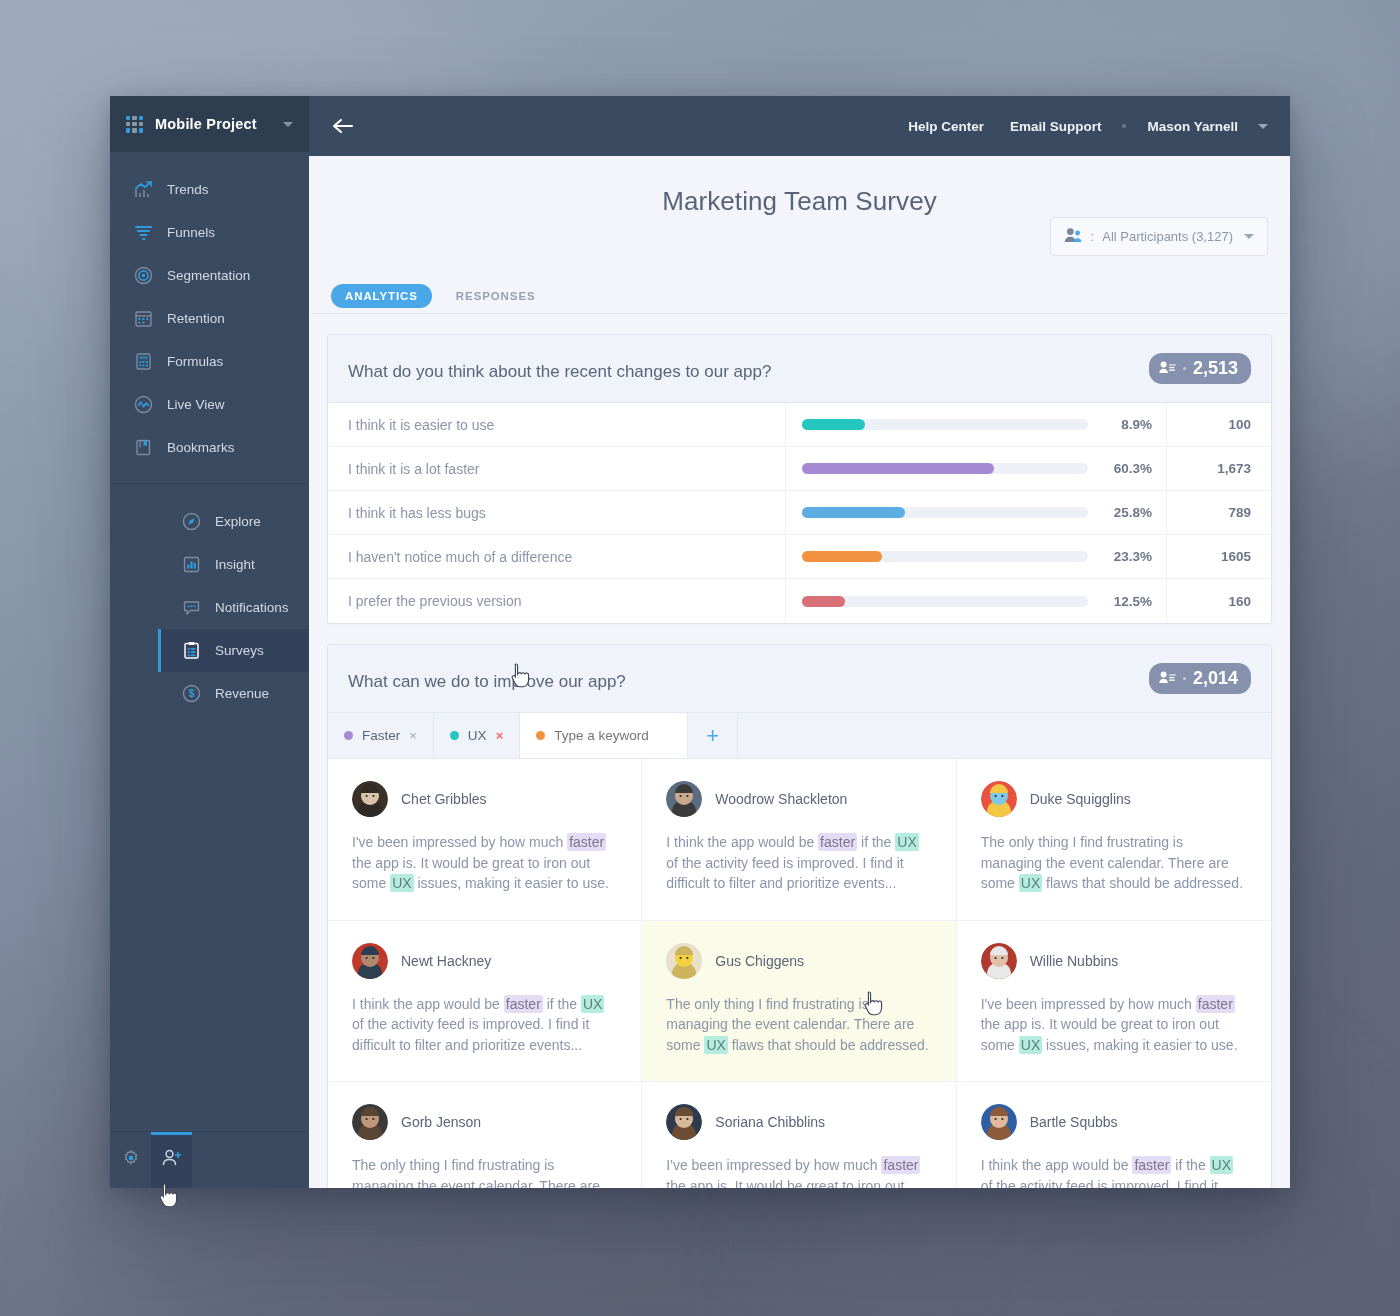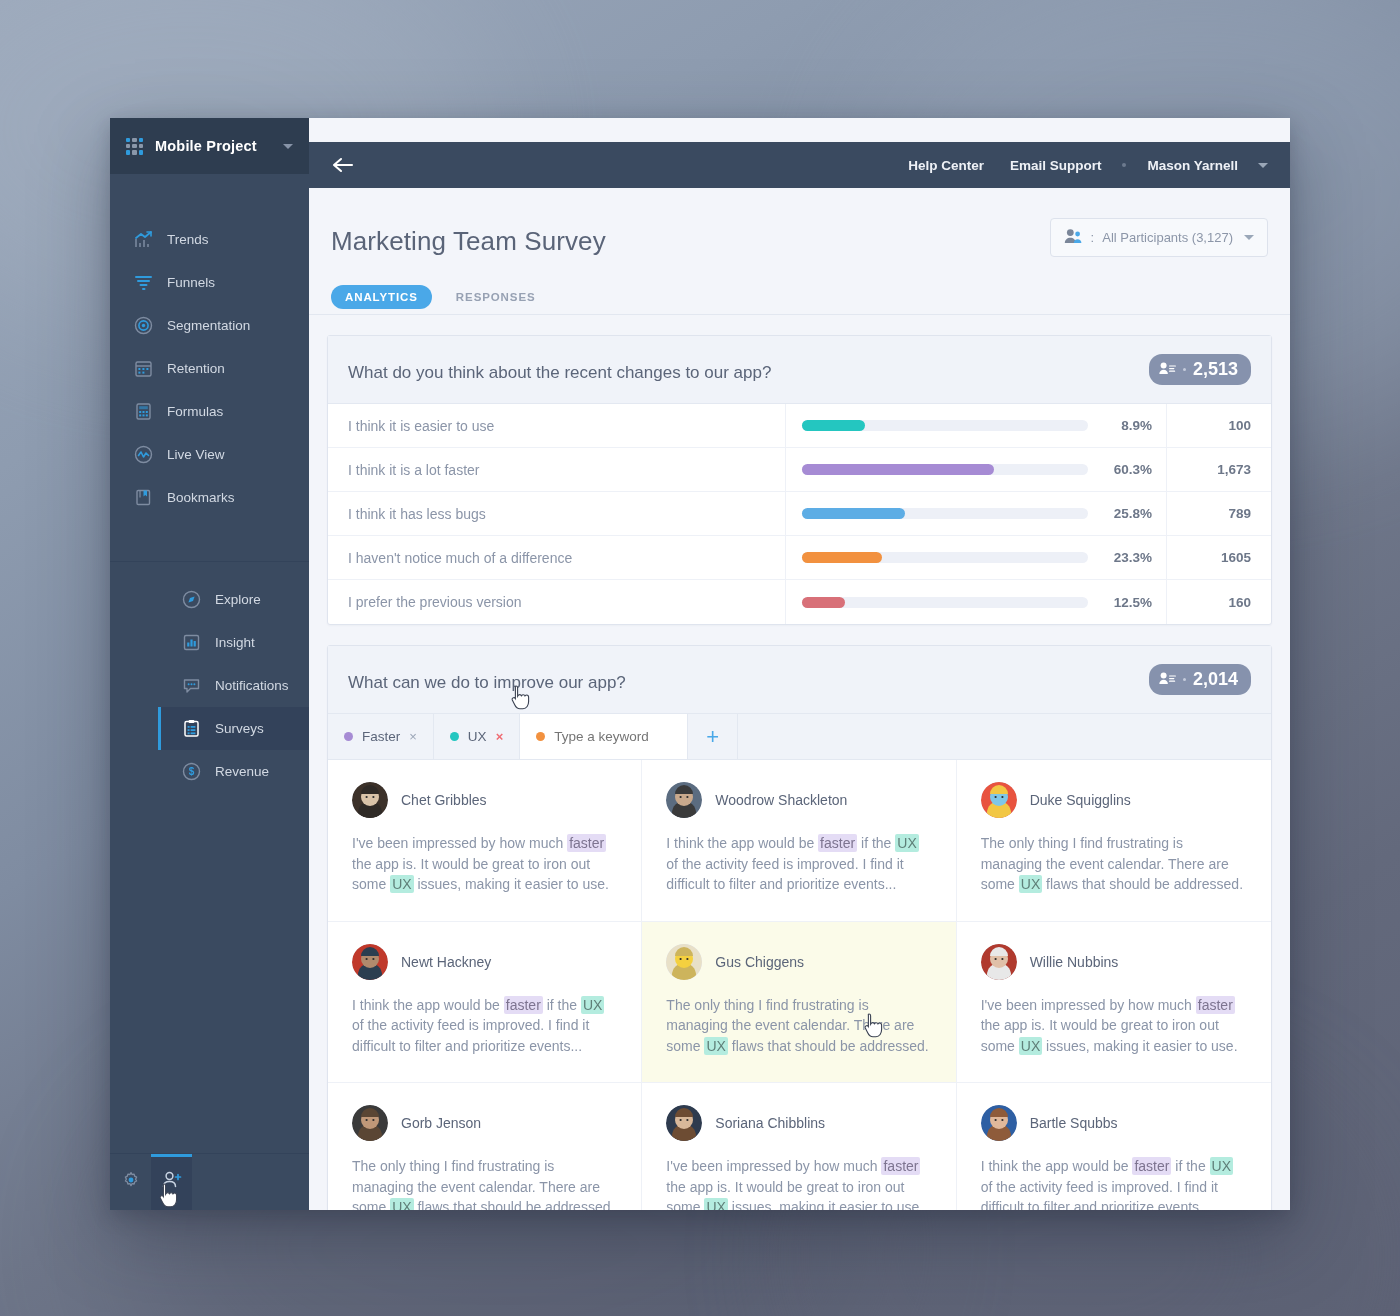--- a/index.html
+++ b/index.html
@@ -10,64 +10,64 @@
     position: relative;
   }
   
   .bg-blob { position: absolute; border-radius: 50%; filter: blur(70px); opacity: .35; }
   .b1 { width: 620px; height: 420px; left: -120px; top: -80px; background: #aab6c6; }
   .b2 { width: 700px; height: 500px; right: -150px; top: -60px; background: #9fadc0; }
   .b3 { width: 760px; height: 420px; left: 120px; bottom: -140px; background: #4f5466; }
   .b4 { width: 520px; height: 360px; right: 60px; bottom: -120px; background: #5b6073; }
 
   .app-window {
-    position: absolute; left: 110px; top: 118px; width: 1180px; height: 1092px;
+    position: absolute; left: 110px; top: 96px; width: 1180px; height: 1092px;
     background: #f3f5fa; display: flex; overflow: hidden;
     box-shadow: 0 26px 70px rgba(30,38,55,.38), 0 6px 18px rgba(30,38,55,.22);
   }
 
   
   .sidebar { width: 199px; background: #3a4a60; display: flex; flex-direction: column; flex: none; position: relative; }
   .brand {
     height: 56px; background: #2e3d50; display: flex; align-items: center; padding: 0 16px; gap: 12px; cursor: pointer;
   }
   .grid-icon { width: 17px; height: 17px; display: grid; grid-template-columns: repeat(3,1fr); grid-template-rows: repeat(3,1fr); gap: 2px; flex: none; }
   .grid-icon i { display:block; background:#2f9bdd; border-radius:1px; }
   .grid-icon i:nth-child(2), .grid-icon i:nth-child(4), .grid-icon i:nth-child(6), .grid-icon i:nth-child(8) { background:#8a97a9; }
   .grid-icon i:nth-child(5) { background:#8a97a9; }
   .brand-name { color: #fff; font-size: 14.5px; font-weight: bold; letter-spacing: .2px; flex: 1; }
   .chev { width: 0; height: 0; border-left: 5px solid transparent; border-right: 5px solid transparent; border-top: 5px solid #8794a8; }
 
-  .nav-group { padding: 16px 0 14px; margin-top: 28px; }
+  .nav-group { padding: 16px 0 14px; }
   .nav-group + .nav-group { border-top: 1px solid #33435a; padding-left: 48px; }
   .nav-item {
     height: 43px; display: flex; align-items: center; gap: 14px; padding: 0 0 0 24px;
     color: #d2d9e3; font-size: 13.5px; cursor: pointer; position: relative;
   }
   .nav-item.active { background: #33425a; }
   .nav-item.active::before { content:""; position:absolute; left:0; top:0; bottom:0; width:3px; background:#2f9bdd; }
   .nav-item .ico { width: 19px; height: 19px; flex: none; display:flex; align-items:center; justify-content:center; }
   .nav-item .ico svg { display:block; }
 
   .sidebar-spacer { flex: 1; }
   .sidebar-bottom { height: 57px; display: flex; align-items: stretch; border-top: 1px solid #33435a; }
   .sb-btn { width: 41px; display: flex; align-items: center; justify-content: center; cursor: pointer; position: relative; }
   .sb-btn.active { background: #33425a; }
   .sb-btn.active::before { content:""; position:absolute; left:0; right:0; top:0; height:3px; background:#2f9bdd; }
 
   
   .main { flex: 1; display: flex; flex-direction: column; min-width: 0; background: #f3f5fa; }
-  .topbar { height: 46px; background: #3a4a60; display: flex; align-items: center; padding: 0 22px; flex: none; margin-top: 24px; }
+  .topbar { height: 60px; background: #3a4a60; display: flex; align-items: center; padding: 0 22px; flex: none; }
   .back-arrow { cursor: pointer; width: 26px; height: 20px; display:flex; align-items:center; }
   .topnav { margin-left: auto; display: flex; align-items: center; gap: 0; }
   .topnav a { color: #eef1f6; font-size: 13.5px; font-weight: bold; text-decoration: none; cursor: pointer; padding: 0 13px; }
   .topnav .dot { width: 4px; height: 4px; border-radius: 50%; background: #6c7a8e; margin: 0 8px; }
   .topnav .chev2 { width:0; height:0; border-left:5px solid transparent; border-right:5px solid transparent; border-top:5px solid #9aa7b8; margin-left:7px; }
 
-  .page-head { padding: 30px 22px 0 22px; display:flex; align-items:flex-end; }
+  .page-head { padding: 30px 22px 0 22px; display:flex; align-items:center;flex-direction:column; }
   .page-title { font-size: 26px; color: #5a6478; font-weight: normal; letter-spacing: .1px; }
   .participants {
     margin-left: auto; display:flex; align-items:center; gap:8px; background:#f7f9fc; border:1px solid #dde2ec;
     border-radius:4px; padding: 9px 13px; font-size: 13px; color:#8c96a8; cursor:pointer;
   }
   .participants .chev3 { width:0;height:0;border-left:5px solid transparent;border-right:5px solid transparent;border-top:5px solid #9aa7b8; margin-left:3px;}
 
   .tabs { display:flex; align-items:center; gap: 10px; padding: 22px 22px 0; border-bottom: 1px solid #e2e7f0; height: 58px; }
   .tab { font-size: 11.5px; font-weight: bold; letter-spacing: .9px; color:#97a1b3; padding: 6px 14px; border-radius: 12px; cursor:pointer; }
   .tab.active { background: #4aa8e8; color:#fff; }

